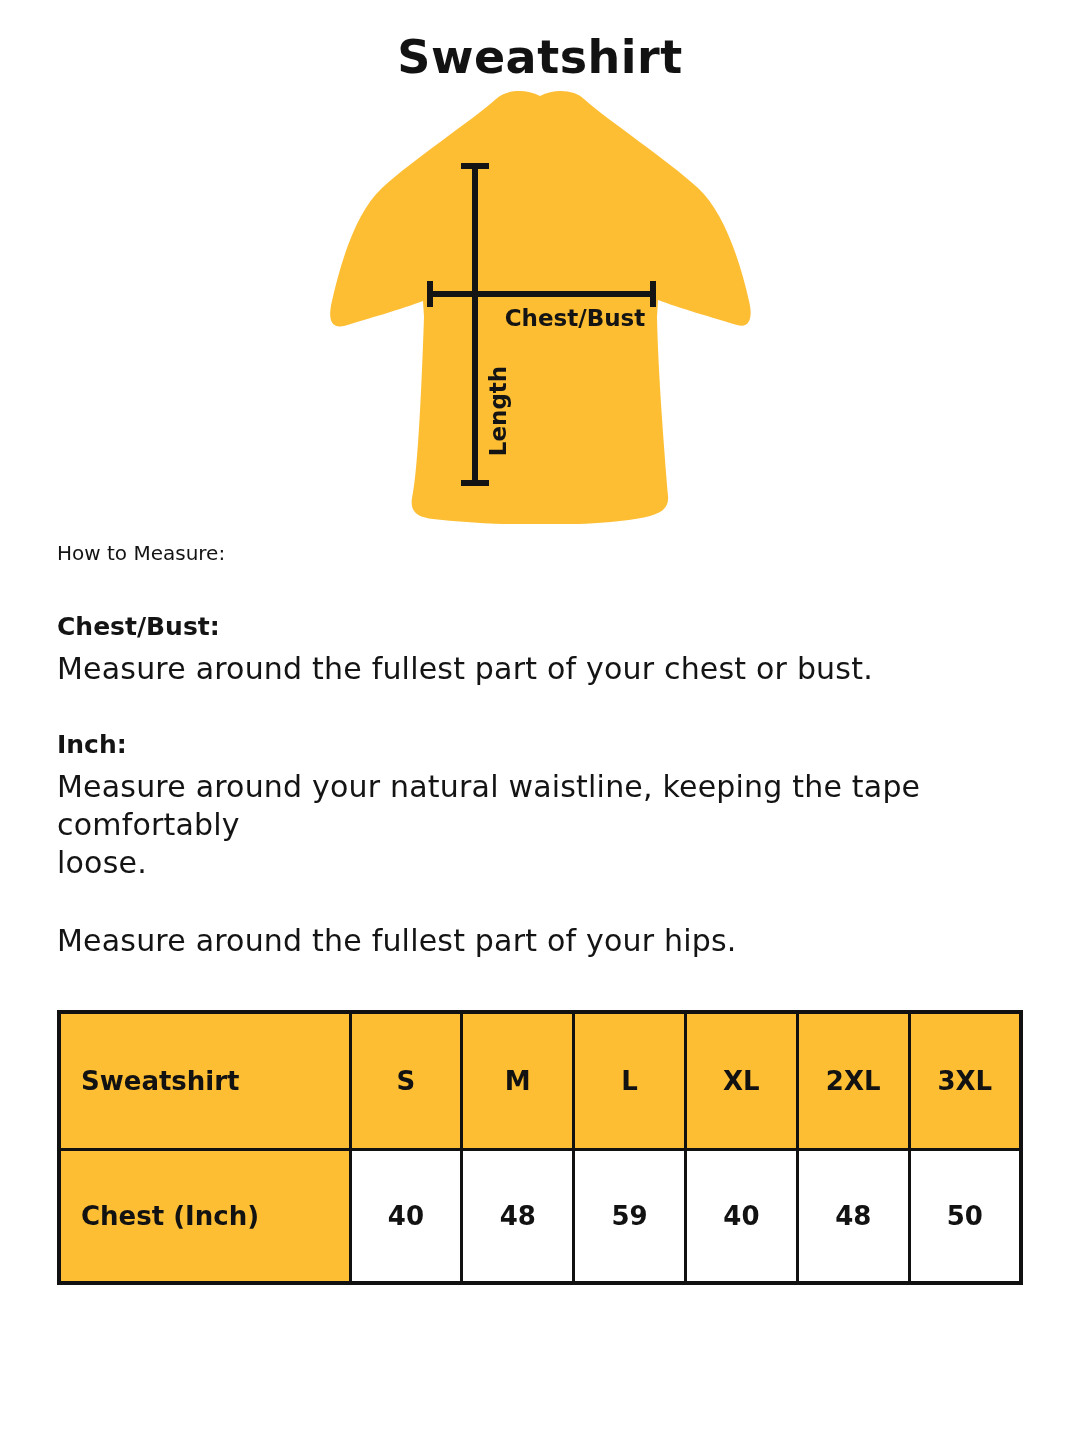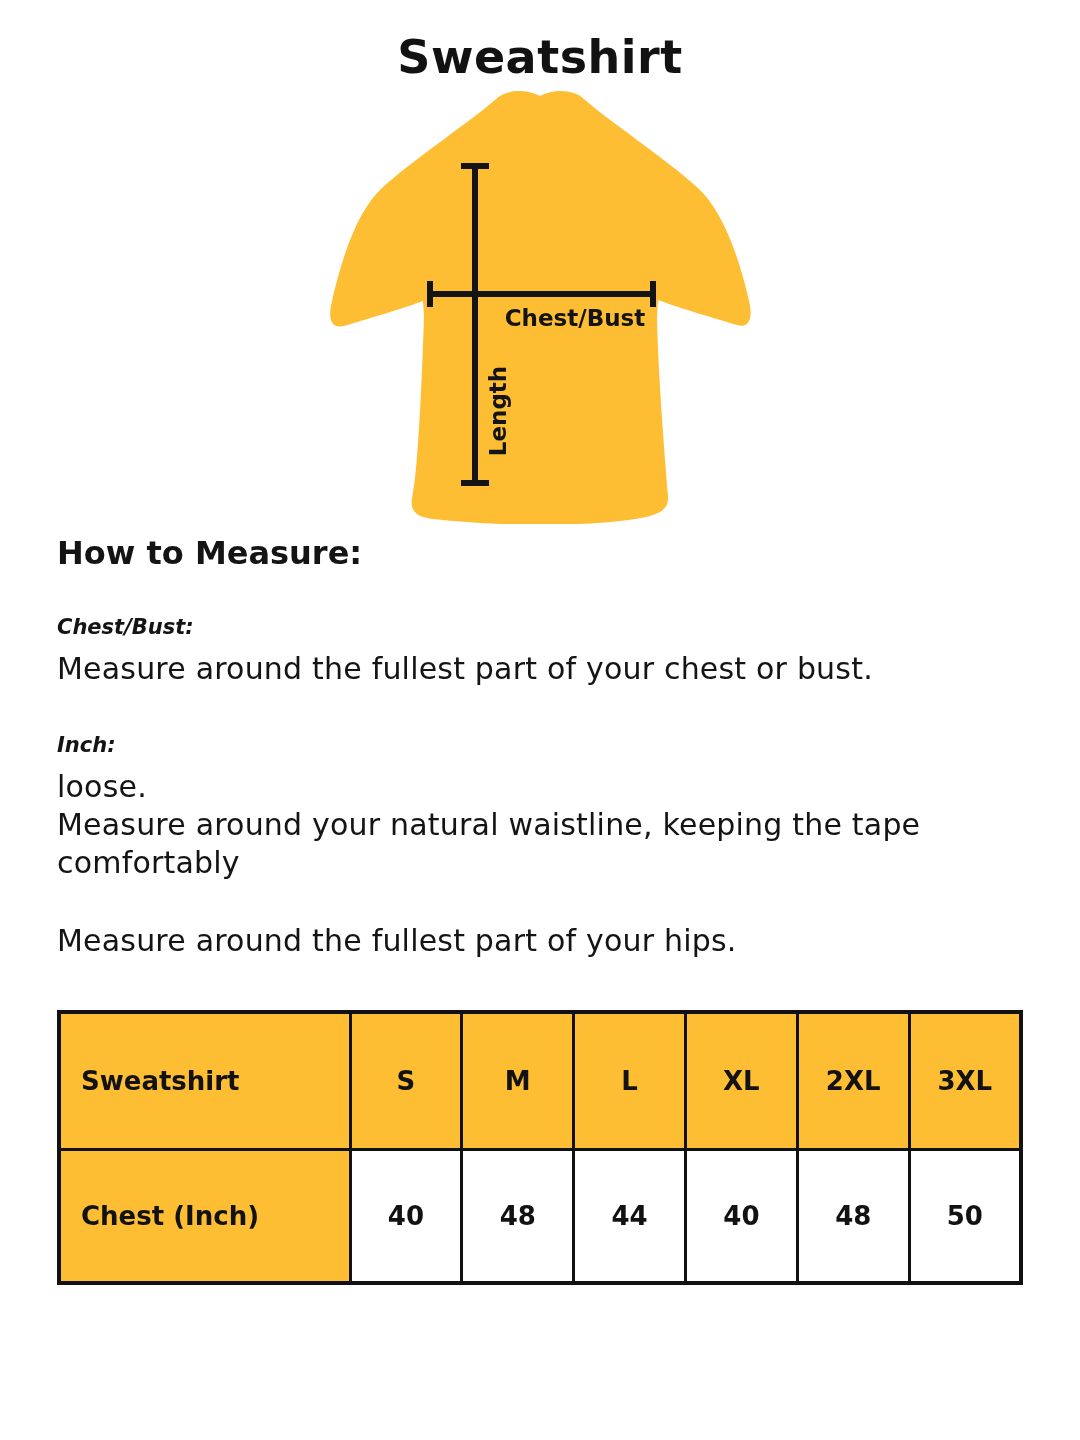--- a/index.html
+++ b/index.html
@@ -29,31 +29,30 @@
   .measure-label {
     font-family: "DejaVu Sans", "Liberation Sans", sans-serif;
     font-size: 23px;
     font-weight: bold;
     fill: #141414;
   }
   .content {
     margin: 12px 57px 0 57px;
   }
   .howto-heading {
-    font-size: 32px;
-    font-weight: bold;
+    font-size: 20px;
+    font-weight: normal;
     line-height: 34px;
   }
   .measure-section { margin-top: 40px; }
   .section-label {
-    font-size: 21px;
+    font-size: 25px;
     font-weight: bold;
     line-height: 34px;
     margin-bottom: 6px;
-    font-style: italic;
   }
   .section-line {
     font-size: 30px;
     font-weight: normal;
     line-height: 38px;
     letter-spacing: 0.2px;
   }
   table.size-table {
     border-collapse: collapse;
     table-layout: fixed;
@@ -117,22 +116,22 @@
 <div class="content">
   <div class="howto-heading">How to Measure:</div>
 
   <div class="measure-section">
     <div class="section-label">Chest/Bust:</div>
     <div class="section-line">Measure around the fullest part of your chest or bust.</div>
   </div>
 
   <div class="measure-section">
     <div class="section-label">Inch:</div>
+    <div class="section-line">Measure around your natural waistline, keeping the tape comfortably</div>
     <div class="section-line">loose.</div>
-    <div class="section-line">Measure around your natural waistline, keeping the tape comfortably</div>
   </div>
 
   <div class="measure-section">
     <div class="section-line">Measure around the fullest part of your hips.</div>
   </div>
 </div>
 
 <table class="size-table">
   <colgroup>
     <col style="width:291px">
@@ -150,19 +149,19 @@
     <th class="yellow val">M</th>
     <th class="yellow val">L</th>
     <th class="yellow val">XL</th>
     <th class="yellow val">2XL</th>
     <th class="yellow val">3XL</th>
   </tr>
   <tr class="row-data">
     <td class="yellow label-col">Chest (Inch)</td>
     <td class="white val">40</td>
     <td class="white val">48</td>
-    <td class="white val">44</td>
+    <td class="white val">59</td>
     <td class="white val">40</td>
     <td class="white val">48</td>
     <td class="white val">50</td>
   </tr>
 </tbody>
   </table>
 
 </body></html>

